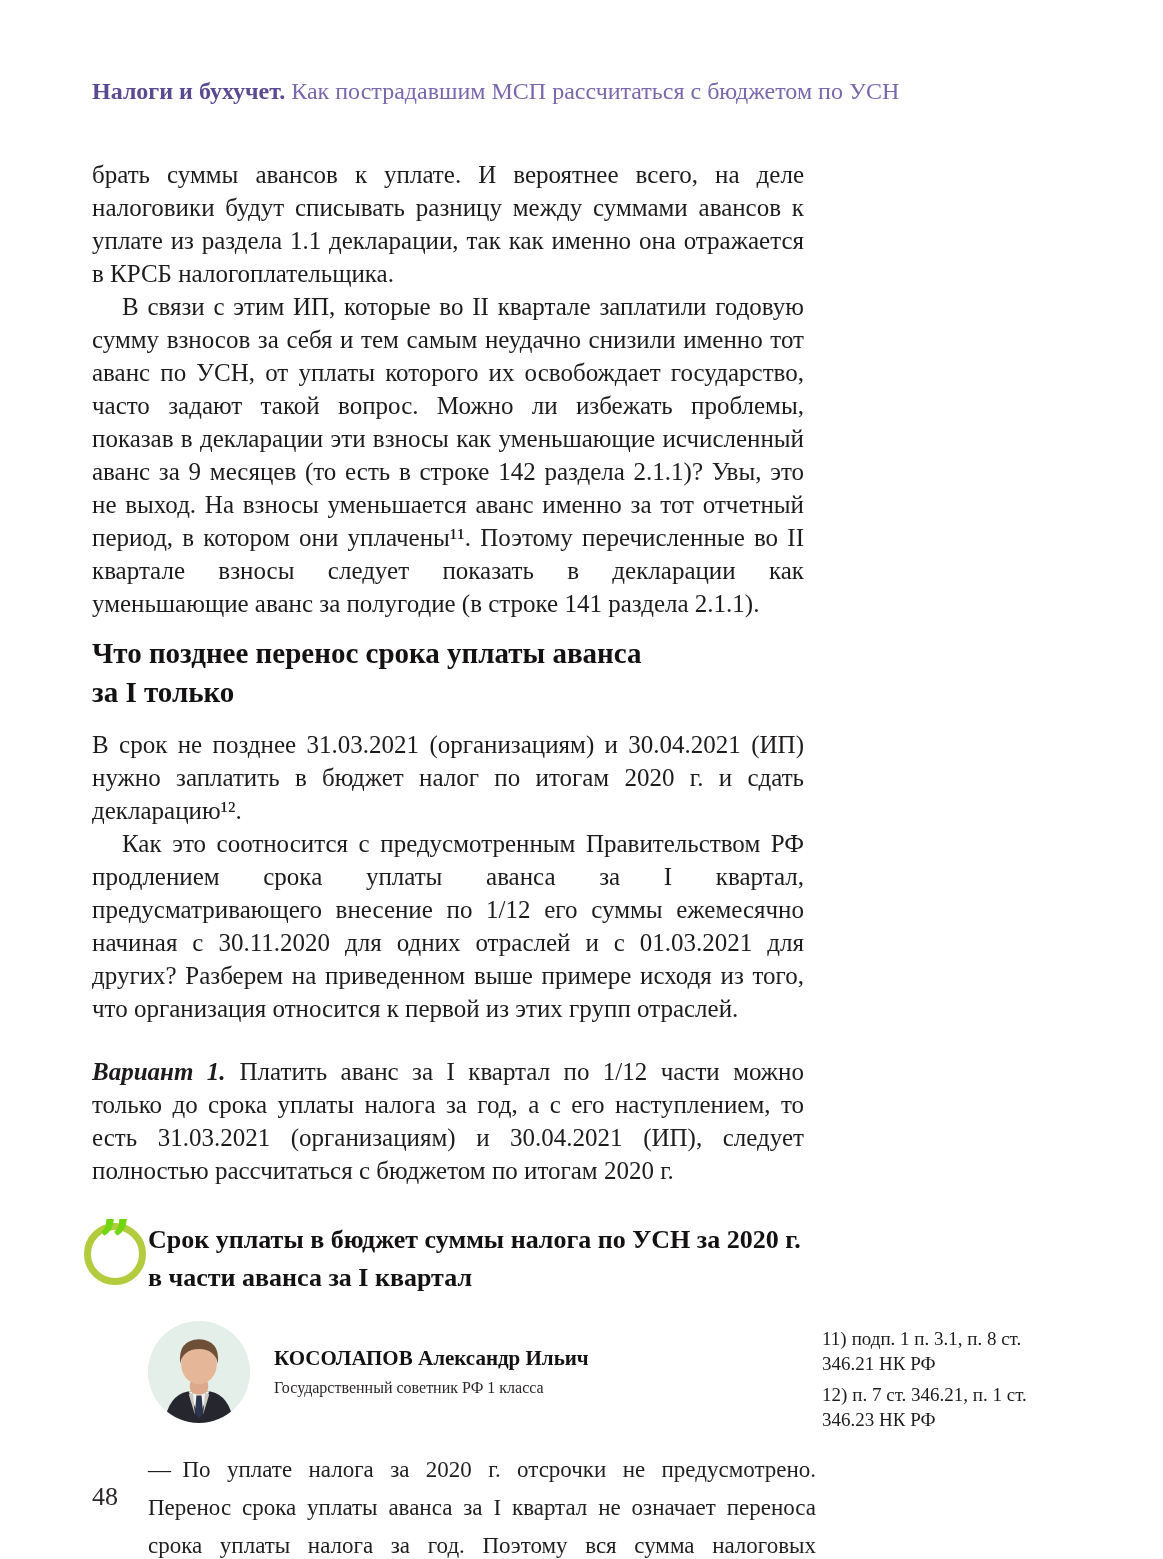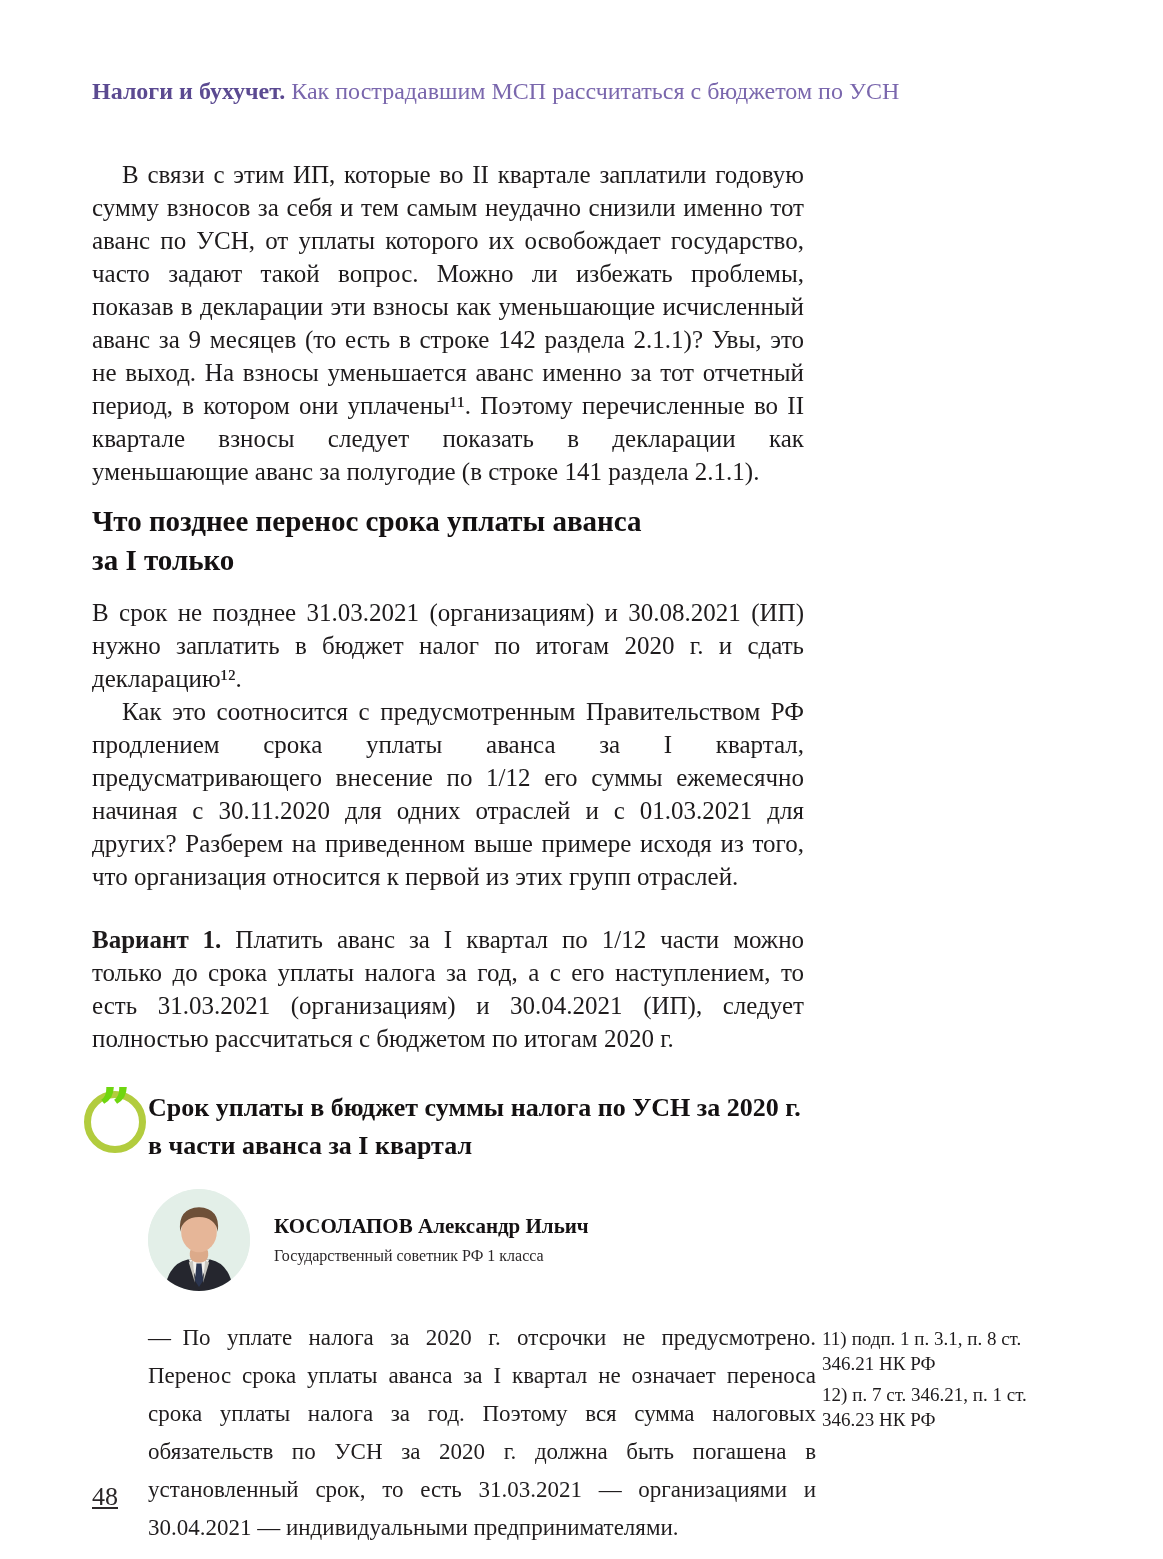--- a/index.html
+++ b/index.html
@@ -33,21 +33,21 @@
   .body-p.indent { text-indent:30px; }
 
   .heading {
     margin:14px 0 16px 0;
     font-size:29px; line-height:39px;
     font-weight:bold; color:#141112;
   }
   .h-line { display:block; }
 
   .variant { margin-top:30px; }
-  .variant-lead { font-weight:bold; margin-right:14px; }
+  .variant-lead { font-weight:bold; font-style:italic; margin-right:14px; }
 
   
   .quote {
     position:relative;
     margin:34px 0 0 56px;
   }
   .quote-icon {
     position:absolute; left:-64px; top:2px;
     width:62px; height:62px;
     border:7px solid #b2cc3e; border-radius:50%;
@@ -93,44 +93,44 @@
     position:absolute; left:822px; top:1326px; width:232px;
     font-size:19px; line-height:25px; color:#1e1b1c;
   }
   .fn { margin-bottom:6px; }
   .fn-num { font-weight:normal; margin-right:5px; }
 
   .page-number {
     position:absolute; left:92px; top:1482px;
     font-size:26px; color:#2c2829;
     font-family:"Liberation Serif","DejaVu Serif",serif;
-    text-decoration:underline;
   }
 </style>
 </head>
 <body>
 
 <div class="page">
 
   <header class="pg-header">
     <span class="brand">Налоги и бухучет.</span>
     <span class="subtitle">Как пострадавшим МСП рассчитаться с бюджетом по УСН</span>
   </header>
 
   <main class="content">
 
+    <p class="body-p">брать суммы авансов к уплате. И вероятнее всего, на деле налоговики будут списывать разницу между суммами авансов к уплате из раздела 1.1 декларации, так как именно она отражается в КРСБ налогоплательщика.</p>
 
     <p class="body-p indent">В связи с этим ИП, которые во II квартале заплатили годовую сумму взносов за себя и тем самым неудачно снизили именно тот аванс по УСН, от уплаты которого их освобождает государство, часто задают такой вопрос. Можно ли избежать проблемы, показав в декларации эти взносы как уменьшающие исчисленный аванс за 9 месяцев (то есть в строке 142 раздела 2.1.1)? Увы, это не выход. На взносы уменьшается аванс именно за тот отчетный период, в котором они уплачены¹¹. Поэтому перечисленные во II квартале взносы следует показать в декларации как уменьшающие аванс за полугодие (в строке 141 раздела 2.1.1).</p>
 
     <h2 class="heading">
       <span class="h-line">Что позднее перенос срока уплаты аванса</span>
       <span class="h-line">за I только</span>
     </h2>
 
-    <p class="body-p">В срок не позднее 31.03.2021 (организациям) и 30.08.2021 (ИП) нужно заплатить в бюджет налог по итогам 2020 г. и сдать декларацию¹².</p>
+    <p class="body-p">В срок не позднее 31.03.2021 (организациям) и 30.04.2021 (ИП) нужно заплатить в бюджет налог по итогам 2020 г. и сдать декларацию¹².</p>
 
     <p class="body-p indent">Как это соотносится с предусмотренным Правительством РФ продлением срока уплаты аванса за I квартал, предусматривающего внесение по 1/12 его суммы ежемесячно начиная с 30.11.2020 для одних отраслей и с 01.03.2021 для других? Разберем на приведенном выше примере исходя из того, что организация относится к первой из этих групп отраслей.</p>
 
     <p class="body-p variant">
       <span class="variant-lead">Вариант 1.</span><span>Платить аванс за I квартал по 1/12 части можно только до срока уплаты налога за год, а с его наступлением, то есть 31.03.2021 (организациям) и 30.04.2021 (ИП), следует полностью рассчитаться с бюджетом по итогам 2020 г.</span>
     </p>
 
     <section class="quote">
 
       <div class="quote-icon">

